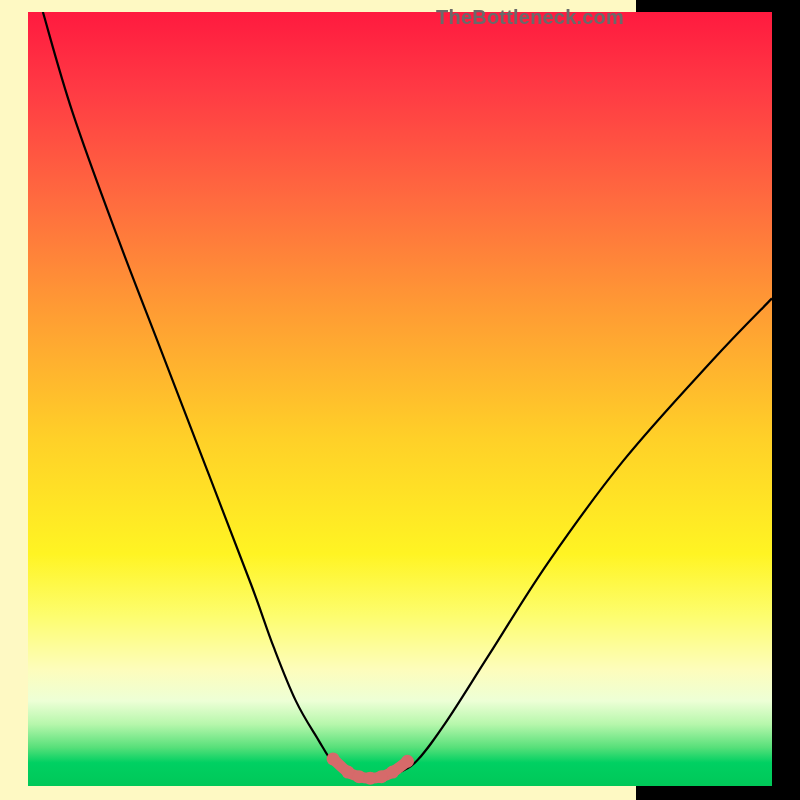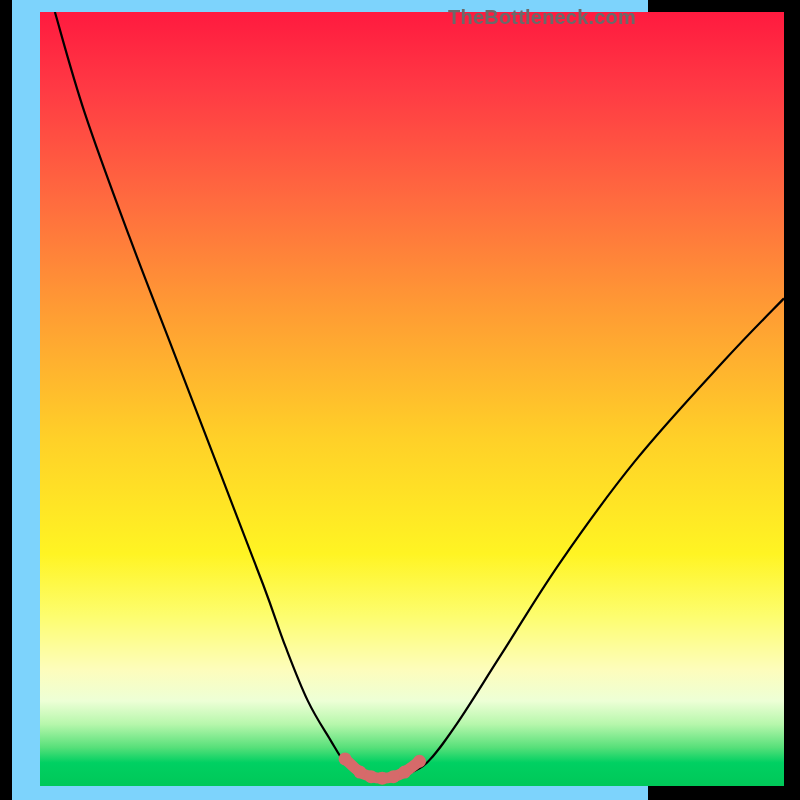--- a/index.html
+++ b/index.html
@@ -6,24 +6,24 @@
     margin: 0;
     padding: 0;
     width: 800px;
     height: 800px;
     background: #000;
     overflow: hidden;
   }
   .frame {
     position: absolute;
     top: 0;
-    left: 12px;
+    left: 0;
     width: 636px;
     height: 800px;
-    background: #7dd3fc;
+    background: #fef9c3;
   }
   .plot-wrap {
     position: absolute;
     top: 12px;
     left: 28px;
     width: 744px;
     height: 774px;
   }
   .gradient {
     position: absolute;

